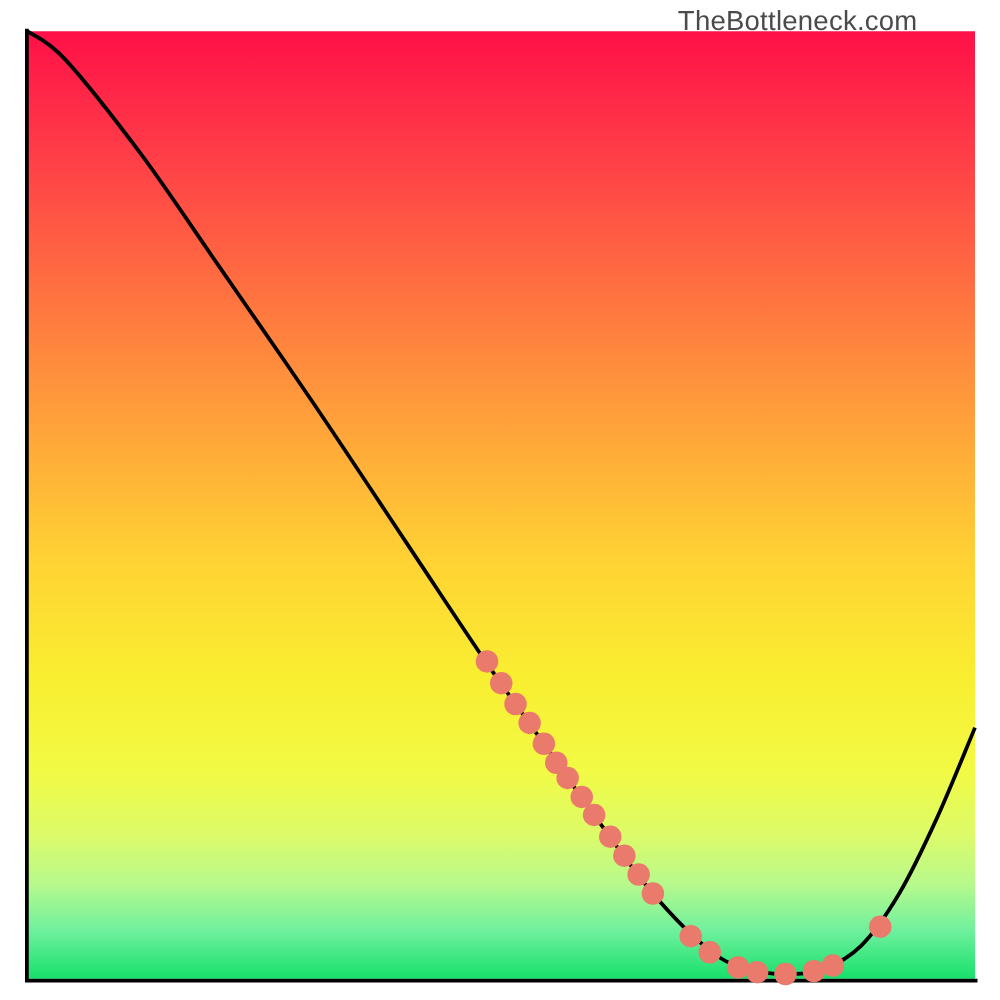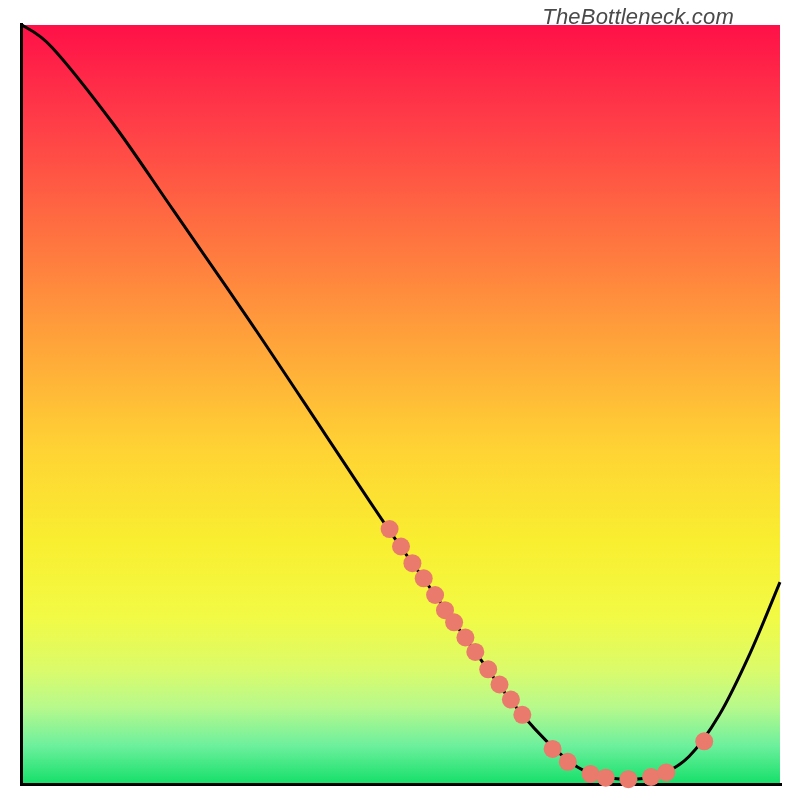--- a/index.html
+++ b/index.html
@@ -8,21 +8,20 @@
     width: 800px;
     height: 800px;
     overflow: hidden;
     font-family: Arial, Helvetica, sans-serif;
     background: #fff;
   }
   .container {
     position: relative;
     width: 744px;
     height: 800px;
-    font-style: italic;
   }
   .watermark {
     position: absolute;
     top: 4px;
     right: 10px;
     font-size: 22px;
     font-weight: 500;
     color: #4a4a4a;
     letter-spacing: 0.2px;
     z-index: 5;

